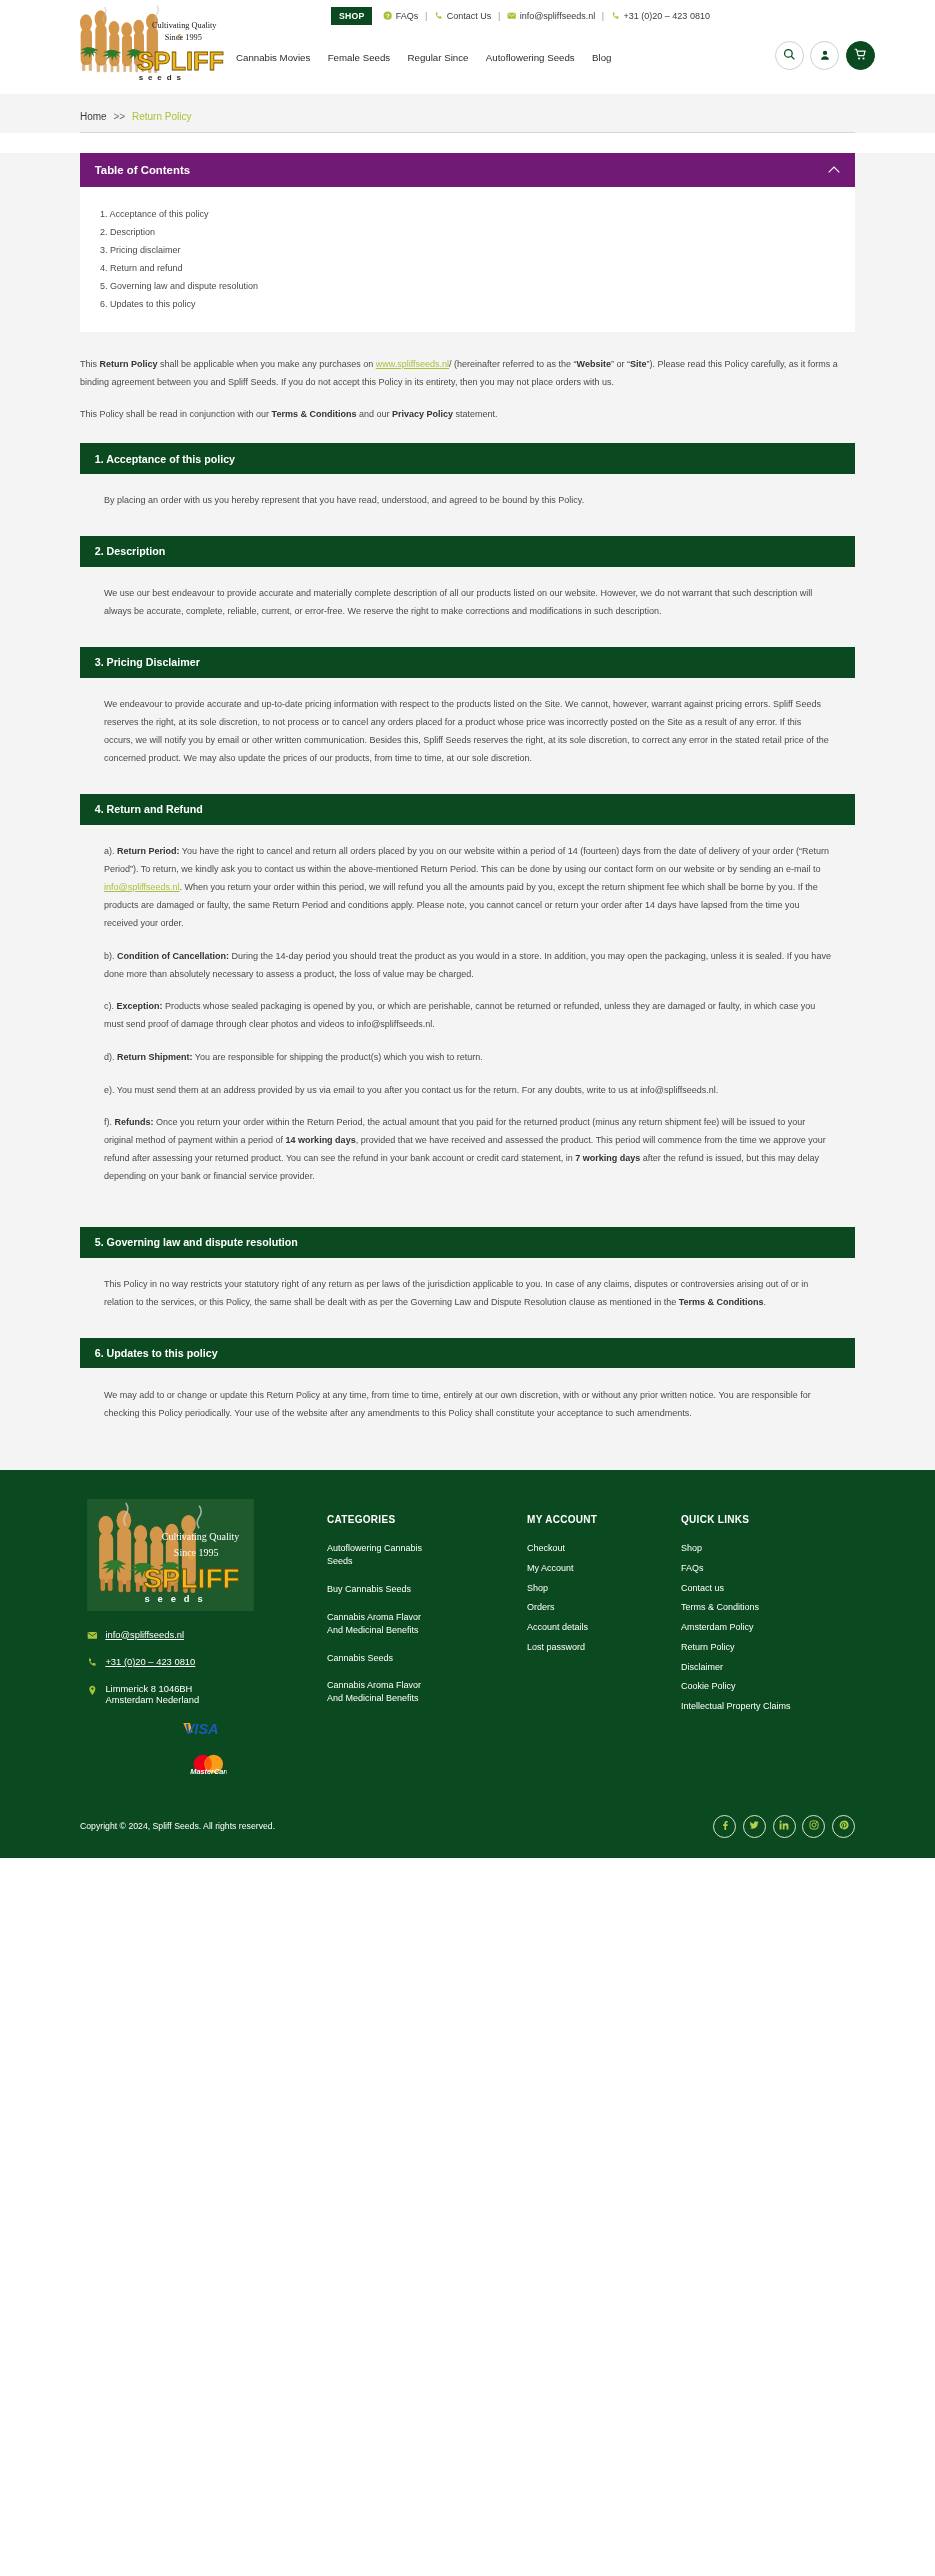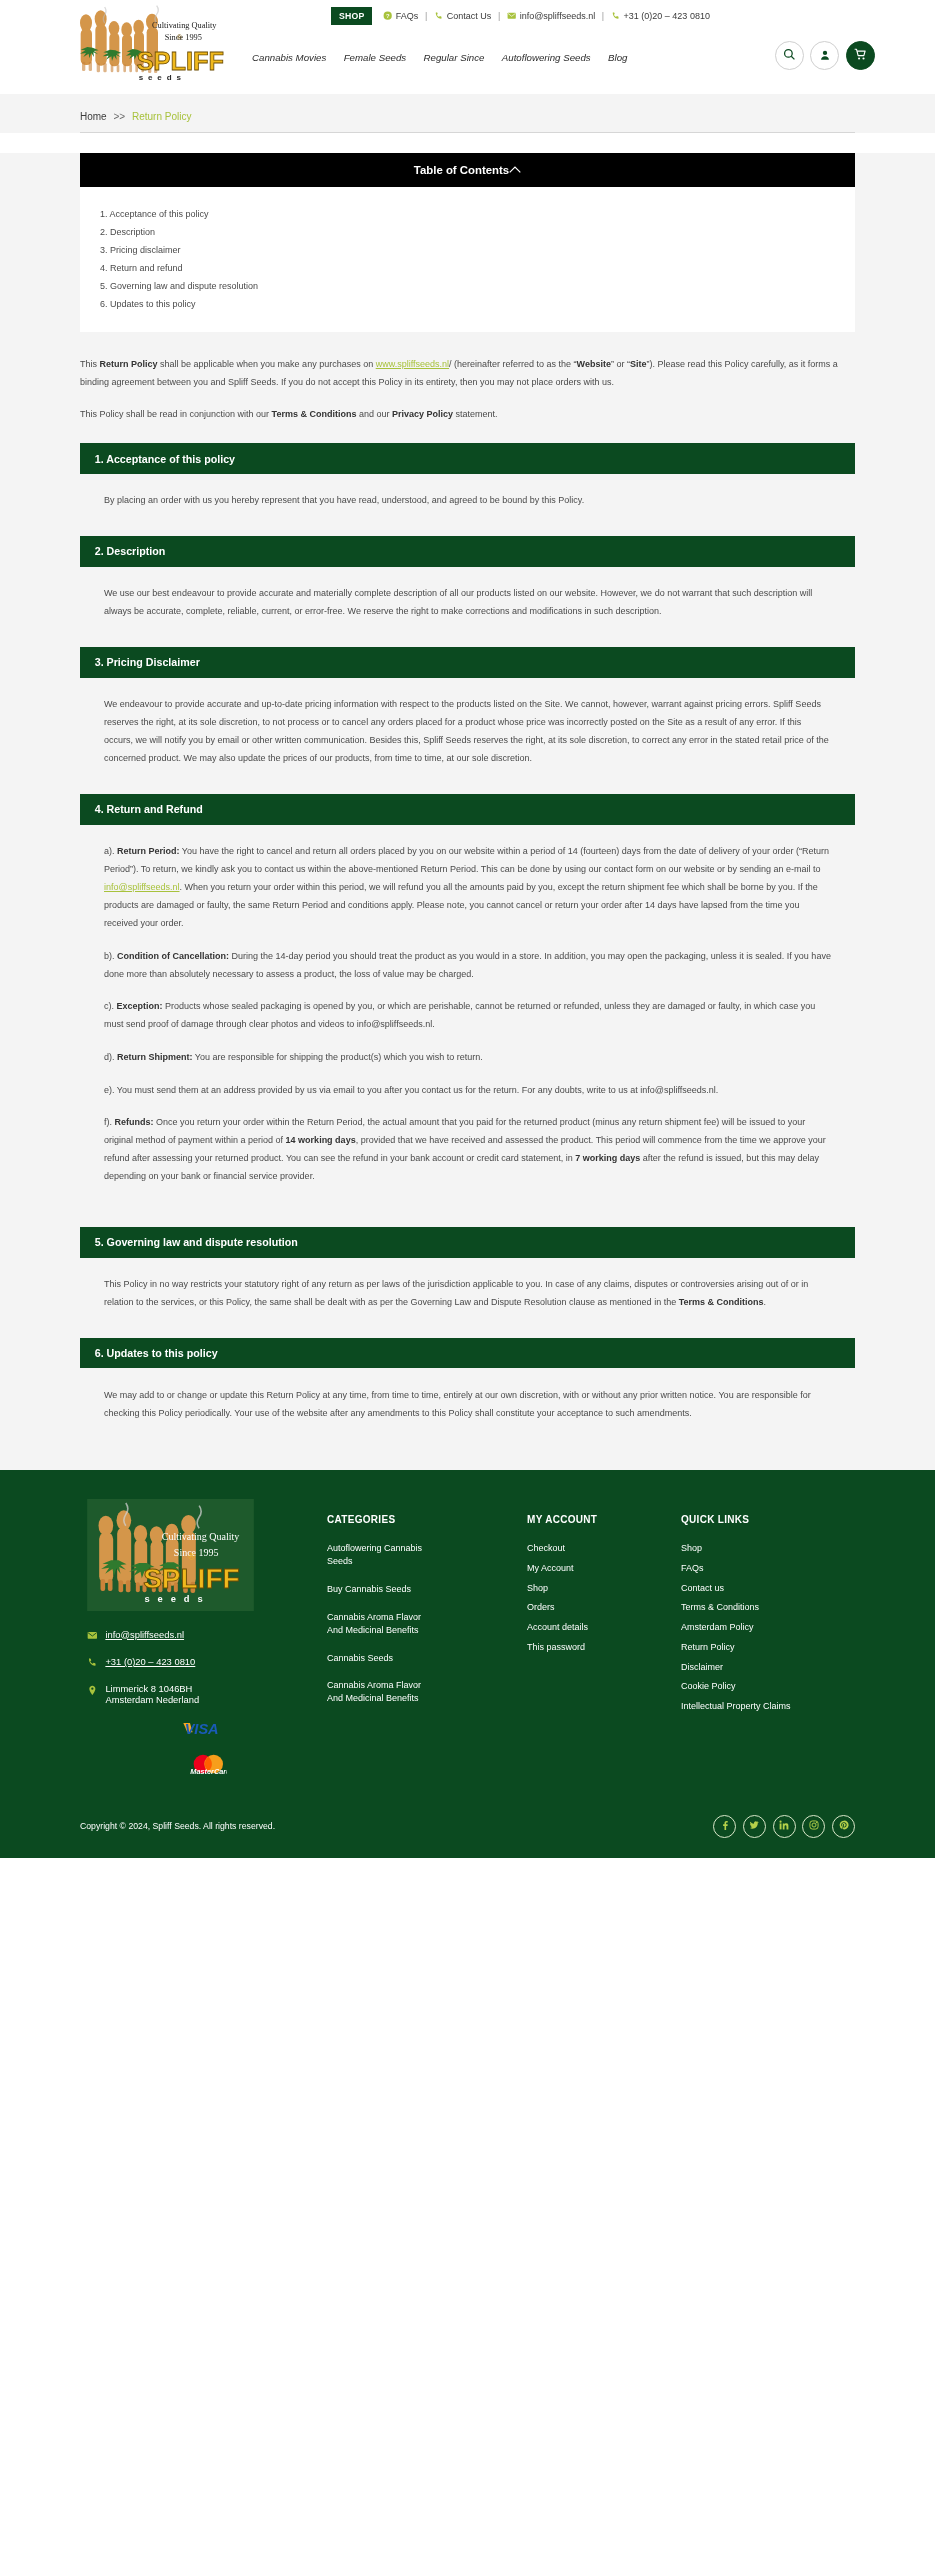--- a/index.html
+++ b/index.html
@@ -62,29 +62,28 @@
     gap: 3.3px;
     color: #3a3a3a;
     text-decoration: none;
   }
   .util-sep { margin: 0 6.7px; color: #9b9b9b; }
   .mini-icon { display: inline-block; width: 9.4px; height: 9.4px; }
 
   
   .main-nav {
     position: absolute;
-    left: 252px;
+    left: 236px;
     top: 52px;
     display: flex;
     align-items: center;
     gap: 17.4px;
     font-size: 9.7px;
     color: #2c2c2c;
     white-space: nowrap;
-    font-style: italic;
   }
   .main-nav a { color: #2c2c2c; text-decoration: none; }
 
   .header-actions {
     position: absolute;
     right: 60px;
     top: 41px;
     display: flex;
     align-items: center;
     gap: 6.7px;
@@ -112,26 +111,26 @@
   .breadcrumb a { color: #3c3c3c; text-decoration: none; }
   .breadcrumb .sep { margin: 0 4px; color: #6a6a6a; }
   .breadcrumb .current { color: #a8c23c; }
   .crumb-rule { border-bottom: 0.7px solid #d6d6d6; }
 
   
   .page { background: #f4f4f4; padding-bottom: 27px; }
 
   .toc-card { margin-top: 20px; background: #fff; }
   .toc-head {
-    background: #000000;
+    background: #701a75;
     color: #fff;
     padding: 11.4px 14.7px;
     display: flex;
     align-items: center;
-    justify-content: center;
+    justify-content: space-between;
     font-size: 11.4px;
     font-weight: bold;
   }
   .chev { font-size: 10px; line-height: 1; }
   .toc-body { padding: 17.4px 14.7px 18.7px 20px; background:#fff; }
   .toc-item {
     font-size: 9px;
     color: #4a4a4a;
     padding: 4px 0;
     text-decoration: none;
@@ -553,21 +552,21 @@
       <a class="f-link" href="#">Cannabis Aroma Flavor And Medicinal Benefits</a>
     </div>
 
     <div class="f-col f-col-acct">
       <div class="f-title">MY ACCOUNT</div>
       <a class="f-link" href="#">Checkout</a>
       <a class="f-link" href="#">My Account</a>
       <a class="f-link" href="#">Shop</a>
       <a class="f-link" href="#">Orders</a>
       <a class="f-link" href="#">Account details</a>
-      <a class="f-link" href="#">This password</a>
+      <a class="f-link" href="#">Lost password</a>
     </div>
 
     <div class="f-col f-col-quick">
       <div class="f-title">QUICK LINKS</div>
       <a class="f-link" href="#">Shop</a>
       <a class="f-link" href="#">FAQs</a>
       <a class="f-link" href="#">Contact us</a>
       <a class="f-link" href="#">Terms &amp; Conditions</a>
       <a class="f-link" href="#">Amsterdam Policy</a>
       <a class="f-link" href="#">Return Policy</a>

